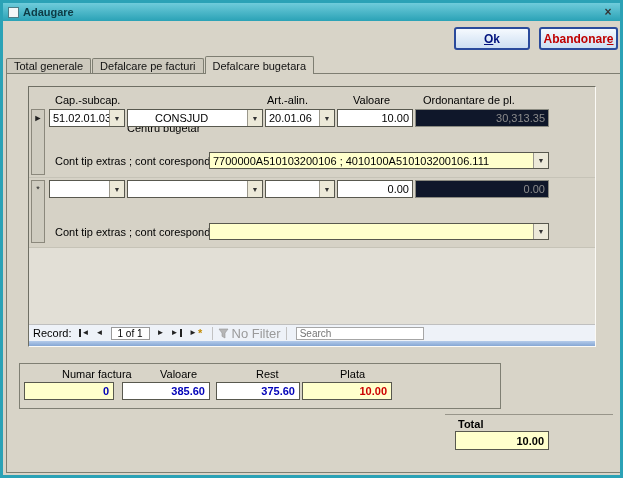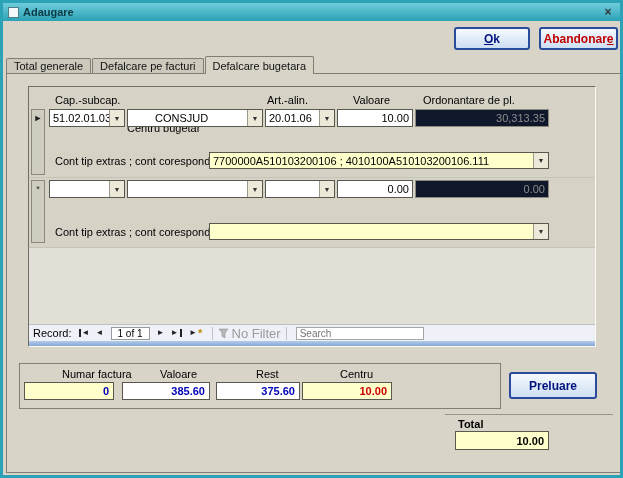--- a/index.html
+++ b/index.html
@@ -190,27 +190,26 @@
         <span class="vsep"></span>
         <input class="searchbox" type="text" placeholder="Search" style="">
       </div>
       <div class="bluebar"></div>
     </div>
 
     <div class="group">
       <span class="glabel" style="left:6px;">Numar factura</span>
       <span class="glabel" style="left:104px;">Valoare</span>
       <span class="glabel" style="left:200px;">Rest</span>
-      <span class="glabel" style="left:284px;">Centru</span>
+      <span class="glabel" style="left:284px;">Plata</span>
       <div class="gfield yellow bluetext" style="left:4px; width:90px;">0</div>
       <div class="gfield bluetext" style="left:102px; width:88px; background:#fff;">385.60</div>
       <div class="gfield bluetext" style="left:196px; width:84px; background:#fff;">375.60</div>
       <div class="gfield yellow redtext" style="left:282px; width:90px;">10.00</div>
     </div>
 
-    <button class="cmdbtn btn-preluare">Preluare</button>
 
     <div class="total-line"></div>
     <span class="total-label">Total</span>
     <div class="total-field">10.00</div>
 
   </div>
 </div>
 
 </body></html>

